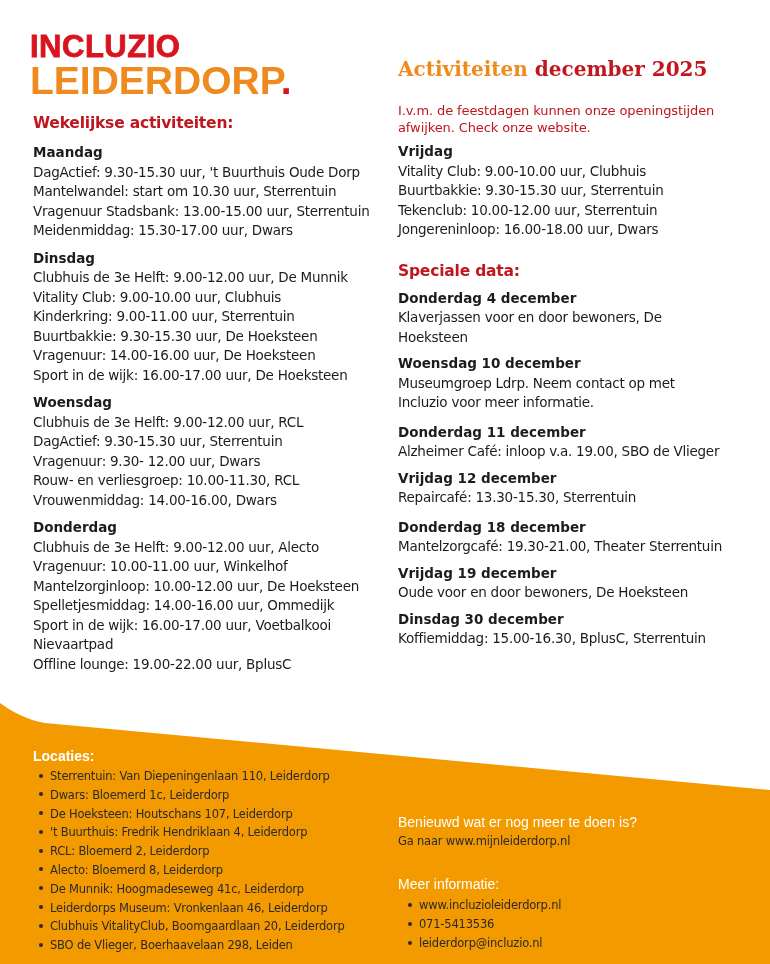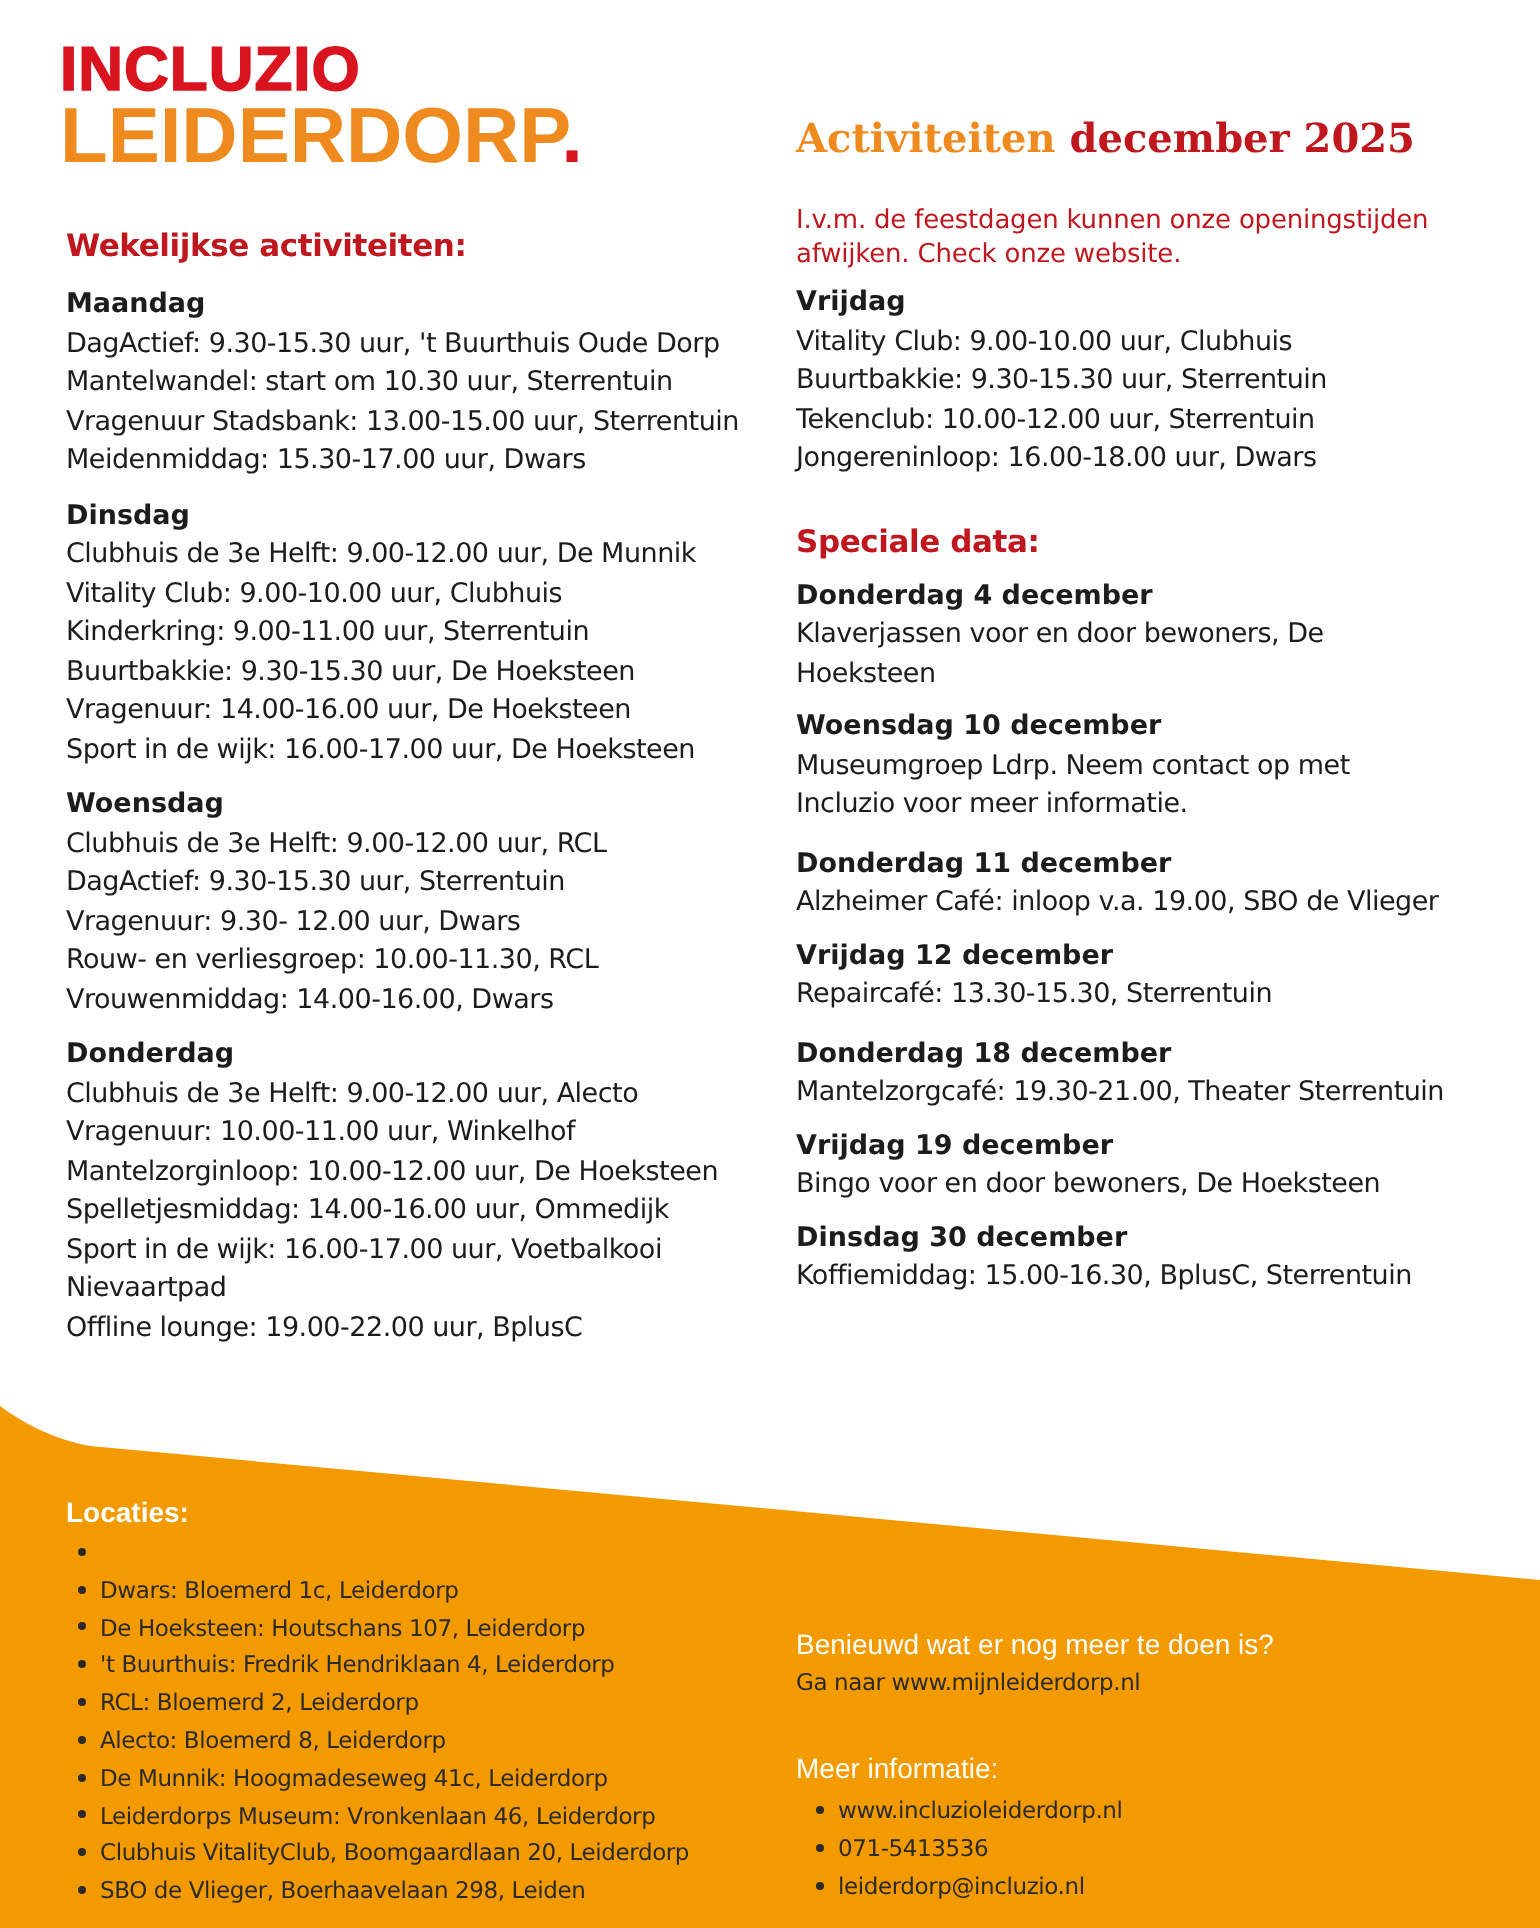--- a/index.html
+++ b/index.html
@@ -1,19 +1,19 @@
 <!DOCTYPE html>
 <html><head>
   <meta charset="utf-8">
   <style>
     * { margin: 0; padding: 0; box-sizing: border-box; }
     html, body { width: 770px; height: 964px; overflow: hidden; background: #ffffff; }
     body { position: relative; font-family: "DejaVu Sans", sans-serif; color: #1c1c1c; }
 
-    .logo { position: absolute; left: 30px; top: 20px; }
+    .logo { position: absolute; left: 30px; top: 32px; }
     .logo-top { font-family: "Liberation Sans", sans-serif; font-weight: 900; font-size: 31px; line-height: 30px; color: #d9141f; letter-spacing: 0.5px; -webkit-text-stroke: 0.8px #d9141f; }
     .logo-bottom { font-family: "Liberation Sans", sans-serif; font-weight: 700; font-size: 39px; line-height: 38px; color: #ee8a1e; letter-spacing: 0px; }
     .logo-dot { color: #d9141f; }
 
     .title-block { position: absolute; left: 398px; top: 56px; width: 360px; }
     .title { font-family: "DejaVu Serif", serif; font-weight: bold; font-size: 20px; line-height: 26px; }
     .title .t1 { color: #ee8a1e; }
     .title .t2 { color: #c0161d; }
     .subtitle { font-size: 13px; line-height: 17px; color: #c0161d; margin-top: 20px; letter-spacing: -0.1px; }
 
@@ -136,32 +136,32 @@
   <div class="special gap">
     <div class="day-h">Vrijdag 12 december</div>
     <div class="line">Repaircafé: 13.30-15.30, Sterrentuin</div>
   </div>
   <div class="special">
     <div class="day-h">Donderdag 18 december</div>
     <div class="line">Mantelzorgcafé: 19.30-21.00, Theater Sterrentuin</div>
   </div>
   <div class="special">
     <div class="day-h">Vrijdag 19 december</div>
-    <div class="line">Bingo voor en door bewoners, De Hoeksteen</div>
+    <div class="line">Oude voor en door bewoners, De Hoeksteen</div>
   </div>
   <div class="special">
     <div class="day-h">Dinsdag 30 december</div>
     <div class="line">Koffiemiddag: 15.00-16.30, BplusC, Sterrentuin</div>
   </div>
 </div>
 
 <div class="loc">
   <div class="loc-h">Locaties:</div>
   <ul>
-    <li><span class="bullet"></span></li>
+    <li><span class="bullet"></span><span>Sterrentuin: Van Diepeningenlaan 110, Leiderdorp</span></li>
     <li><span class="bullet"></span><span>Dwars: Bloemerd 1c, Leiderdorp</span></li>
     <li><span class="bullet"></span><span>De Hoeksteen: Houtschans 107, Leiderdorp</span></li>
     <li><span class="bullet"></span><span>'t Buurthuis: Fredrik Hendriklaan 4, Leiderdorp</span></li>
     <li><span class="bullet"></span><span>RCL: Bloemerd 2, Leiderdorp</span></li>
     <li><span class="bullet"></span><span>Alecto: Bloemerd 8, Leiderdorp</span></li>
     <li><span class="bullet"></span><span>De Munnik: Hoogmadeseweg 41c, Leiderdorp</span></li>
     <li><span class="bullet"></span><span>Leiderdorps Museum: Vronkenlaan 46, Leiderdorp</span></li>
     <li><span class="bullet"></span><span>Clubhuis VitalityClub, Boomgaardlaan 20, Leiderdorp</span></li>
     <li><span class="bullet"></span><span>SBO de Vlieger, Boerhaavelaan 298, Leiden</span></li>
   </ul>

